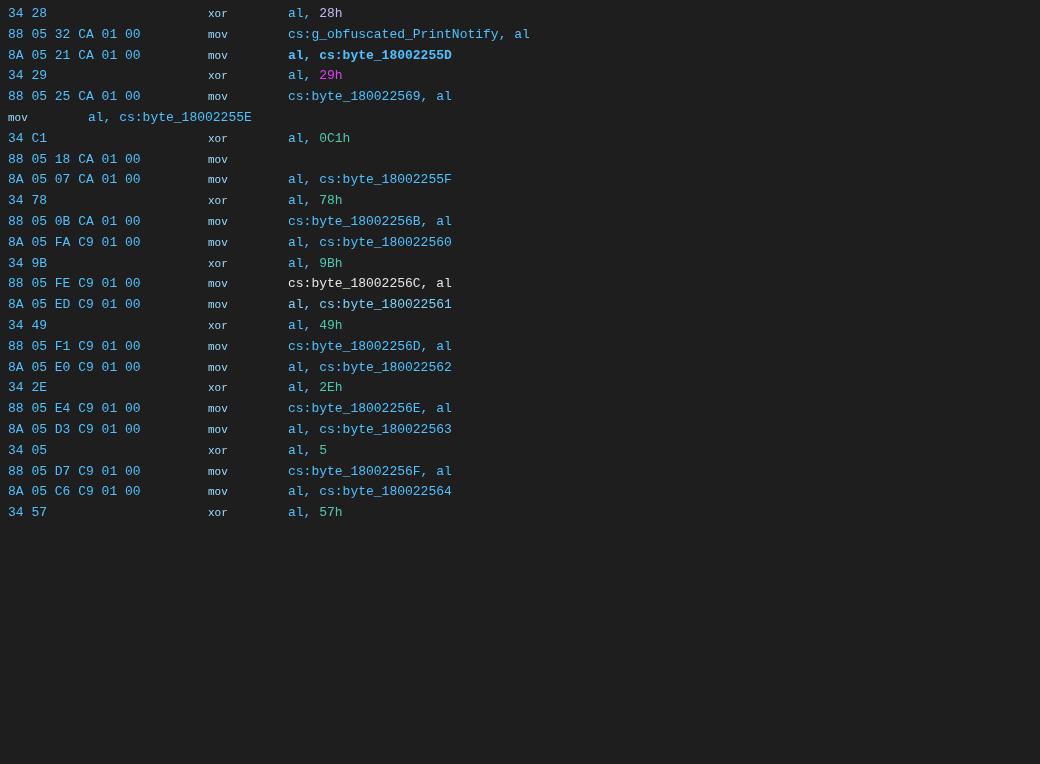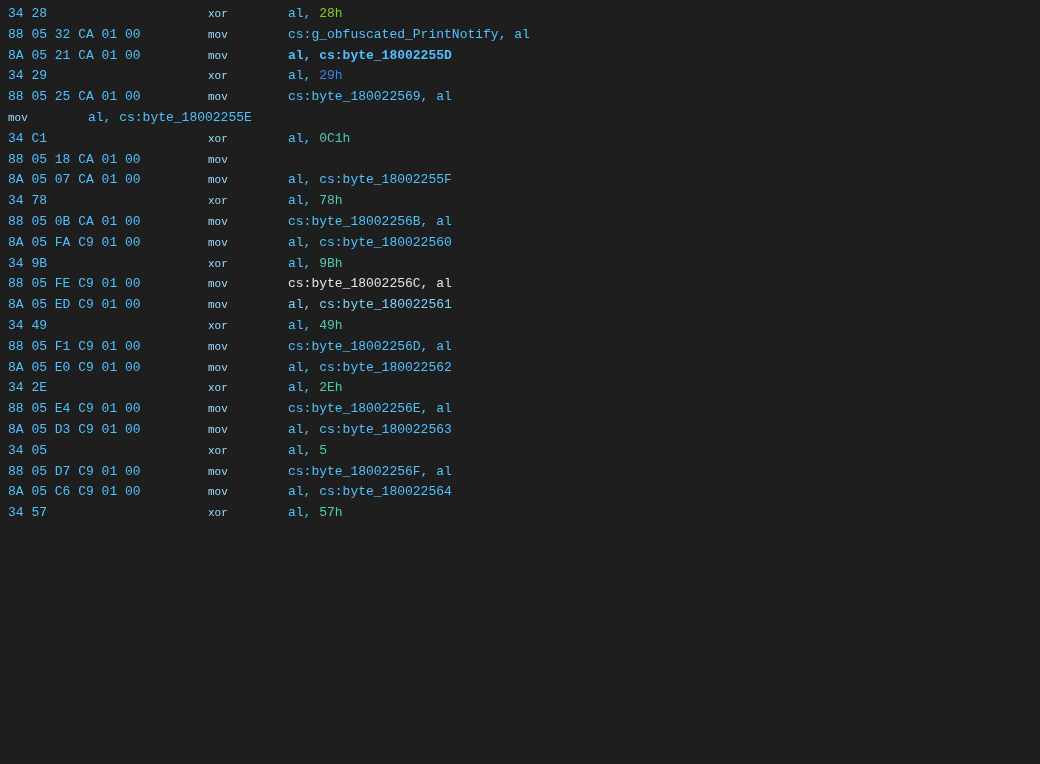--- a/index.html
+++ b/index.html
@@ -61,36 +61,36 @@
     .mnem-blue { color: #9cdcfe; }
   </style>
 </head>
 <body>
 
 <div class="disasm-container">
 
 <div class="disasm-row">
       <span class="col-bytes bytes-blue">34 28</span>
       <span class="col-mnemonic mnem-blue">xor</span>
-      <span class="col-operands"><span style="color:#4fc1ff">al,</span><span style="color:#84cc16"> 28h</span></span>
+      <span class="col-operands"><span style="color:#4fc1ff">al,</span><span style="color:#c4b5fd"> 28h</span></span>
     </div>
     <div class="disasm-row">
       <span class="col-bytes bytes-blue">88 05 32 CA 01 00</span>
       <span class="col-mnemonic mnem-blue">mov</span>
       <span class="col-operands" style="color: rgb(79, 193, 255);">cs:g_obfuscated_PrintNotify, al</span>
     </div>
     <div class="disasm-row">
       <span class="col-bytes bytes-blue">8A 05 21 CA 01 00</span>
       <span class="col-mnemonic mnem-blue">mov</span>
       <span class="col-operands" style="color: rgb(79, 193, 255); font-weight: bold;">al, cs:byte_18002255D</span>
     </div>
     <div class="disasm-row">
       <span class="col-bytes bytes-blue">34 29</span>
       <span class="col-mnemonic mnem-blue">xor</span>
-      <span class="col-operands"><span style="color:#4fc1ff">al,</span><span style="color:#3b82f6"> 29h</span></span>
+      <span class="col-operands"><span style="color:#4fc1ff">al,</span><span style="color:#d946ef"> 29h</span></span>
     </div>
     <div class="disasm-row">
       <span class="col-bytes bytes-blue">88 05 25 CA 01 00</span>
       <span class="col-mnemonic mnem-blue">mov</span>
       <span class="col-operands" style="color: rgb(79, 193, 255);">cs:byte_180022569, al</span>
     </div>
     <div class="disasm-row">
       <span class="col-mnemonic mnem-blue">mov</span>
       <span class="col-operands" style="color: rgb(79, 193, 255);">al, cs:byte_18002255E</span>
     </div>

